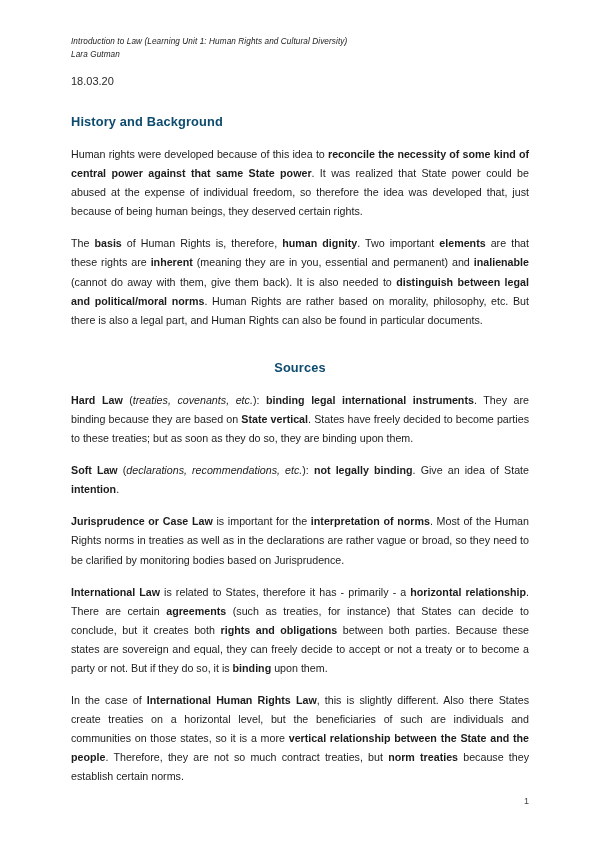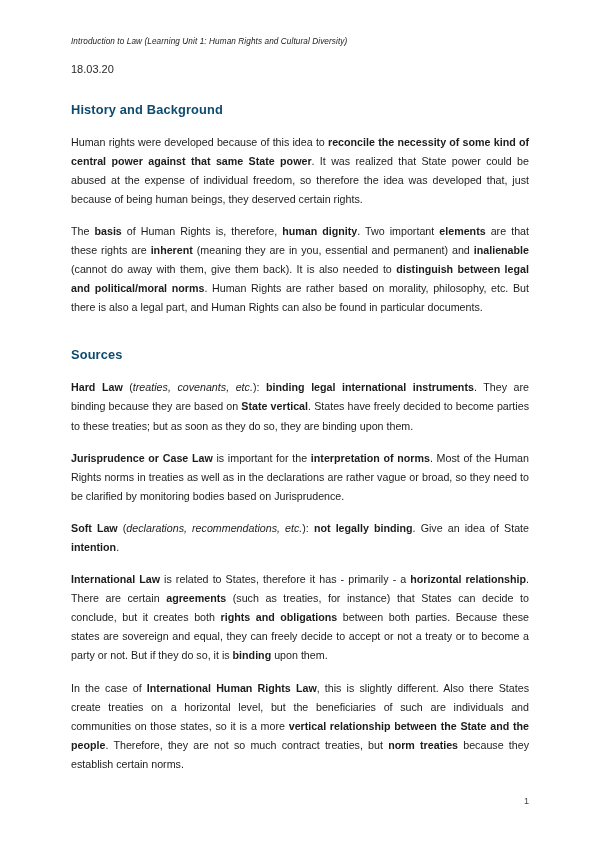--- a/index.html
+++ b/index.html
@@ -64,21 +64,21 @@
   
   .section-heading {
     font-size: 12.8px;
     font-weight: bold;
     color: #0c4a6e;
     letter-spacing: 0.15px;
     line-height: 16px;
     margin: 0;
   }
   .section-heading.first { padding-top: 26px; }
-  .section-heading.later { padding-top: 30px; }
+  .section-heading.later { padding-top: 30px; text-align: center; }
 
   
   p.body {
     font-size: 10.7px;
     line-height: 19.1px;
     text-align: justify;
     color: #1c1c1c;
     margin: 0;
     padding-top: 14px;
   }
@@ -101,33 +101,34 @@
 </style>
 </head>
 <body>
 
 <div class="page">
 
   <div class="content">
 
     <div class="doc-header">
       <div>Introduction to Law (Learning Unit 1: Human Rights and Cultural Diversity)</div>
+      <div>Lara Gutman</div>
     </div>
 
 
     <div class="doc-date">18.03.20</div>
 
     <div id="sections-root">
         <h2 class="section-heading first">History and Background</h2>
         <p class="body afterhead"><span>Human rights were developed because of this idea to </span><b>reconcile the necessity of some kind of central power against that same State power</b><span>. It was realized that State power could be abused at the expense of individual freedom, so therefore the idea was developed that, just because of being human beings, they deserved certain rights.</span></p>
         <p class="body tight"><span>The </span><b>basis</b><span> of Human Rights is, therefore, </span><b>human dignity</b><span>. Two important </span><b>elements</b><span> are that these rights are </span><b>inherent</b><span> (meaning they are in you, essential and permanent) and </span><b>inalienable</b><span> (cannot do away with them, give them back). It is also needed to </span><b>distinguish between legal and political/moral norms</b><span>. Human Rights are rather based on morality, philosophy, etc. But there is also a legal part, and Human Rights can also be found in particular documents.</span></p>
         <h2 class="section-heading later">Sources</h2>
         <p class="body afterhead"><b>Hard Law</b><span> (</span><i>treaties, covenants, etc.</i><span>): </span><b>binding legal international instruments</b><span>. They are binding because they are based on </span><b>State vertical</b><span>. States have freely decided to become parties to these treaties; but as soon as they do so, they are binding upon them.</span></p>
+        <p class="body tight"><b>Soft Law</b><span> (</span><i>declarations, recommendations, etc.</i><span>): </span><b>not legally binding</b><span>. Give an idea of State </span><b>intention</b><span>.</span></p>
         <p class="body tight"><b>Jurisprudence or Case Law</b><span> is important for the </span><b>interpretation of norms</b><span>. Most of the Human Rights norms in treaties as well as in the declarations are rather vague or broad, so they need to be clarified by monitoring bodies based on Jurisprudence.</span></p>
-        <p class="body tight"><b>Soft Law</b><span> (</span><i>declarations, recommendations, etc.</i><span>): </span><b>not legally binding</b><span>. Give an idea of State </span><b>intention</b><span>.</span></p>
         <p class="body tight"><b>International Law</b><span> is related to States, therefore it has - primarily - a </span><b>horizontal relationship</b><span>. There are certain </span><b>agreements</b><span> (such as treaties, for instance) that States can decide to conclude, but it creates both </span><b>rights and obligations</b><span> between both parties. Because these states are sovereign and equal, they can freely decide to accept or not a treaty or to become a party or not. But if they do so, it is </span><b>binding</b><span> upon them.</span></p>
         <p class="body tight"><span>In the case of </span><b>International Human Rights Law</b><span>, this is slightly different. Also there States create treaties on a horizontal level, but the beneficiaries of such are individuals and communities on those states, so it is a more </span><b>vertical relationship between the State and the people</b><span>. Therefore, they are not so much contract treaties, but </span><b>norm treaties</b><span> because they establish certain norms.</span></p>
       </div>
 
   </div>
 
   <div class="page-number">1</div>
 
 </div>
 

